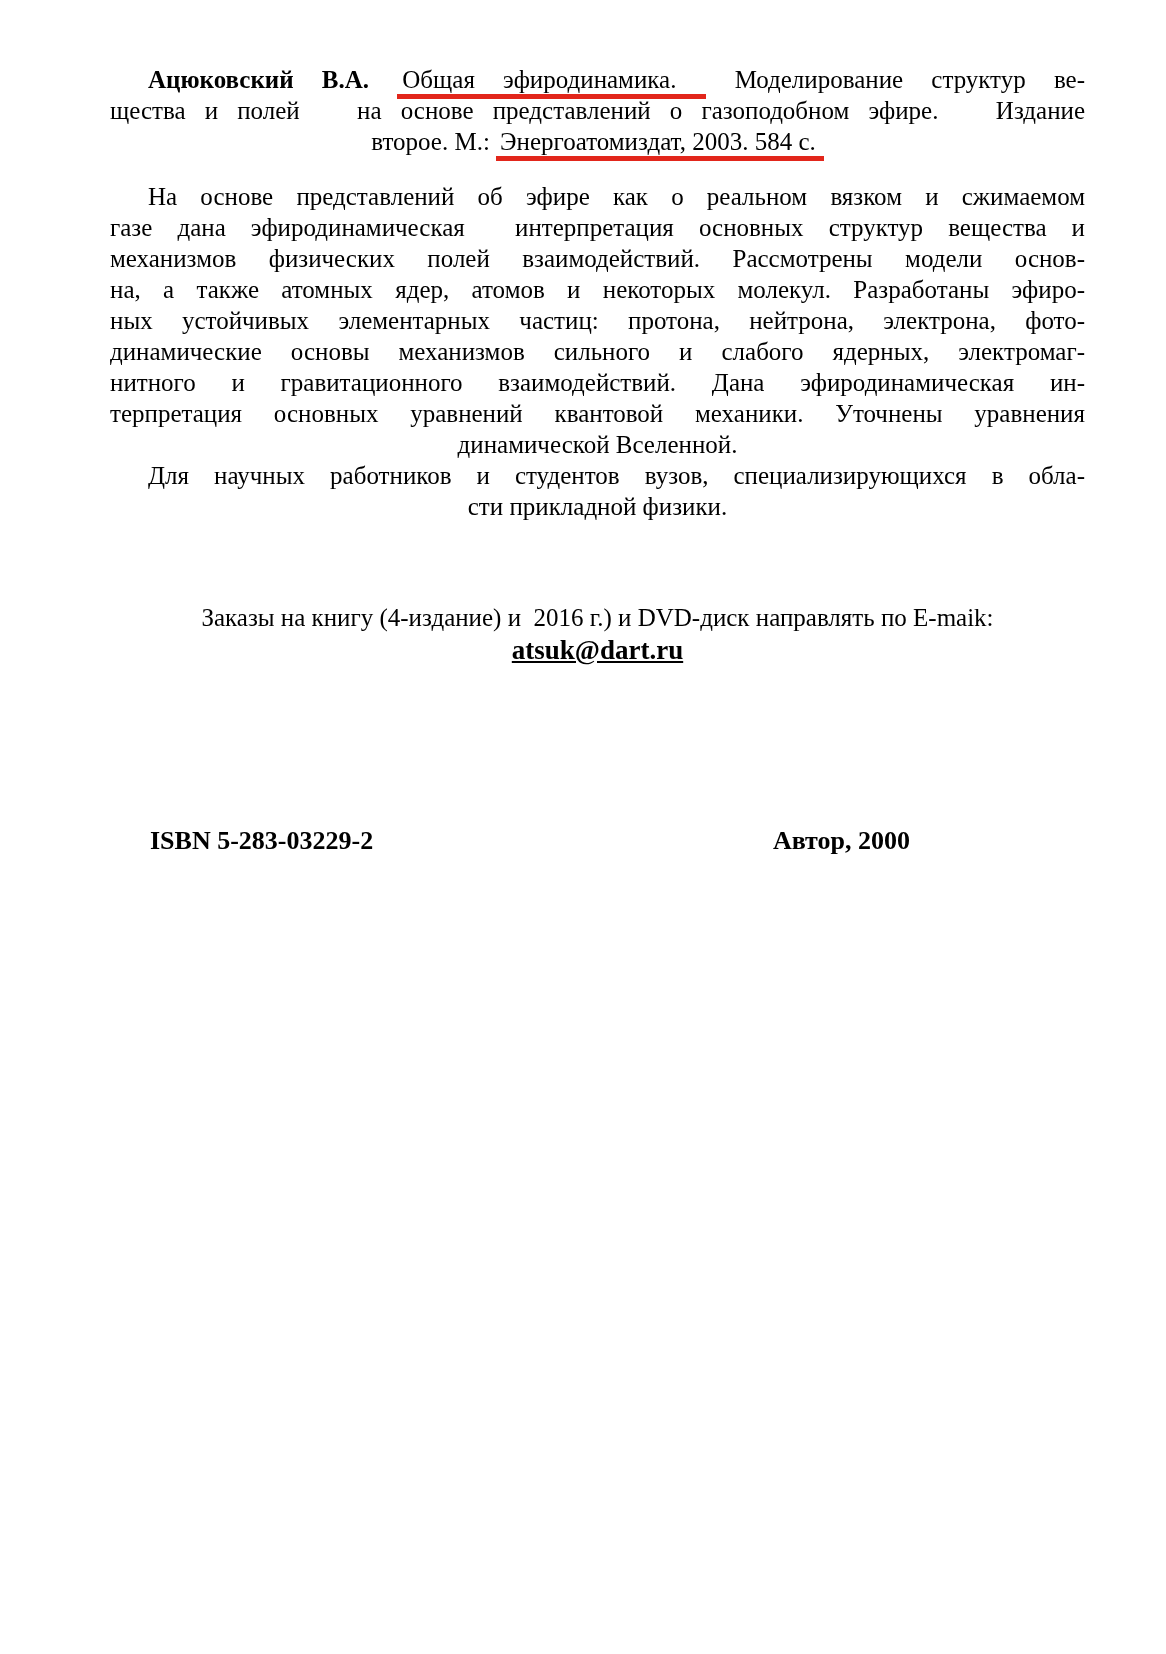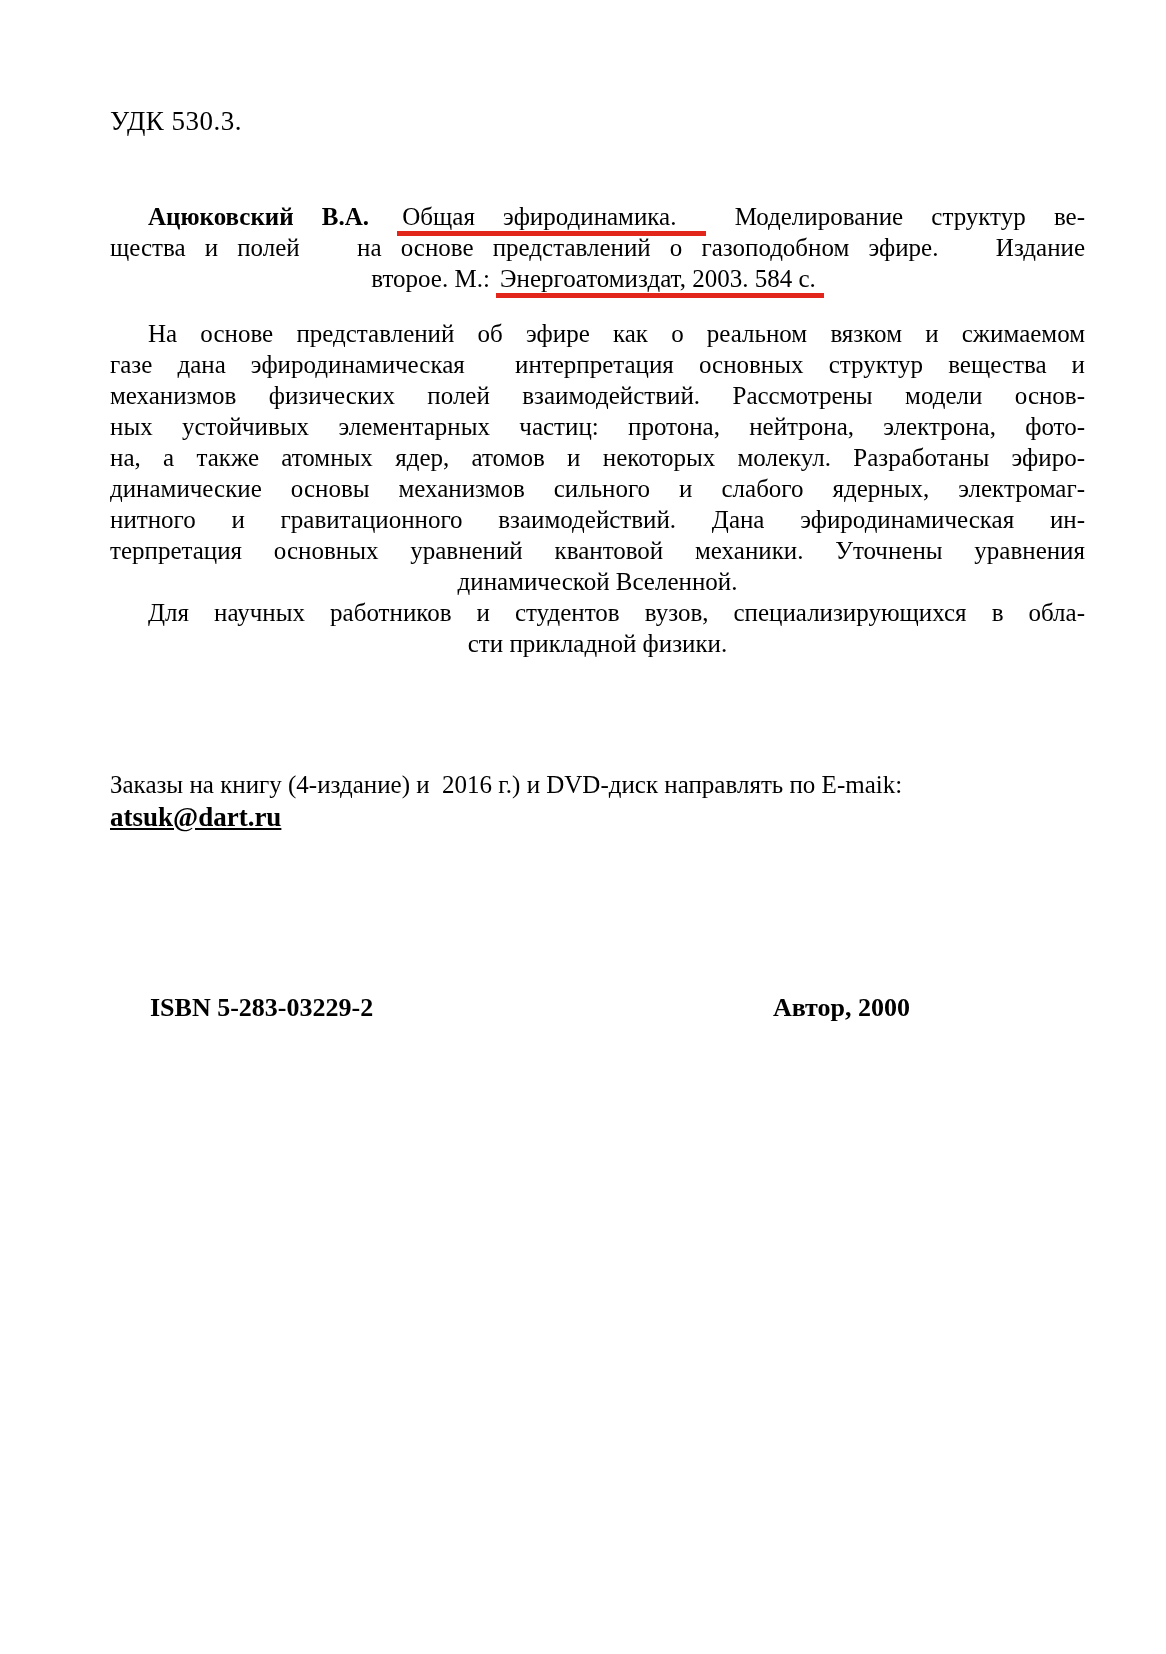--- a/index.html
+++ b/index.html
@@ -27,54 +27,54 @@
   .lline { text-align: center; text-align-last: auto; }
   .indent { padding-left: 38px; }
   .b { font-weight: bold; }
   .redline {
     border-bottom: 5px solid var(--red);
     padding-bottom: 1px;
   }
   .redline-title { padding-left: 5px; padding-right: 30px; }
   .redline-pub { padding-left: 4px; padding-right: 8px; }
   .orders {
-    margin-top: 110px;
+    margin-top: 80px;
+    text-align: center;
     line-height: 32px;
   }
   .orders-email { font-weight: bold; font-size: 27px; text-decoration: underline; }
   .footer-row {
     margin-top: 160px;
     display: flex;
     justify-content: space-between;
     padding-left: 40px;
     padding-right: 175px;
     font-weight: bold;
     font-size: 26px;
   }
 </style>
 </head>
 <body>
 
 <div class="page">
   <div class="content">
 
-    <div class="udc">УДК 530.3.</div>
 
     <div class="ref">
       <div class="jline indent"><span class="b">Ацюковский В.А.</span> <span class="redline redline-title">Общая эфиродинамика.</span> <span>Моделирование структур ве-</span></div>
       <div class="jline">щества и полей &nbsp; на основе представлений о газоподобном эфире. &nbsp; Издание</div>
       <div class="lline"><span>второе. М.: </span><span class="redline redline-pub">Энергоатомиздат, 2003. 584 с.</span></div>
     </div>
 
     <div class="annot">
       <div class="jline indent">На основе представлений об эфире как о реальном вязком и сжимаемом</div>
       <div class="jline">газе дана эфиродинамическая &nbsp;интерпретация основных структур вещества и</div>
       <div class="jline">механизмов физических полей взаимодействий. Рассмотрены модели основ-</div>
+      <div class="jline">на, а также атомных ядер, атомов и некоторых молекул. Разработаны эфиро-</div>
       <div class="jline">ных устойчивых элементарных частиц: протона, нейтрона, электрона, фото-</div>
-      <div class="jline">на, а также атомных ядер, атомов и некоторых молекул. Разработаны эфиро-</div>
       <div class="jline">динамические основы механизмов сильного и слабого ядерных, электромаг-</div>
       <div class="jline">нитного и гравитационного взаимодействий. Дана эфиродинамическая ин-</div>
       <div class="jline">терпретация основных уравнений квантовой механики. Уточнены уравнения</div>
       <div class="lline">динамической Вселенной.</div>
       <div class="jline indent">Для научных работников и студентов вузов, специализирующихся в обла-</div>
       <div class="lline">сти прикладной физики.</div>
     </div>
 
     <div class="orders">
       <div>Заказы на книгу (4-издание) и &nbsp;2016 г.) и DVD-диск направлять по E-maik:</div>

